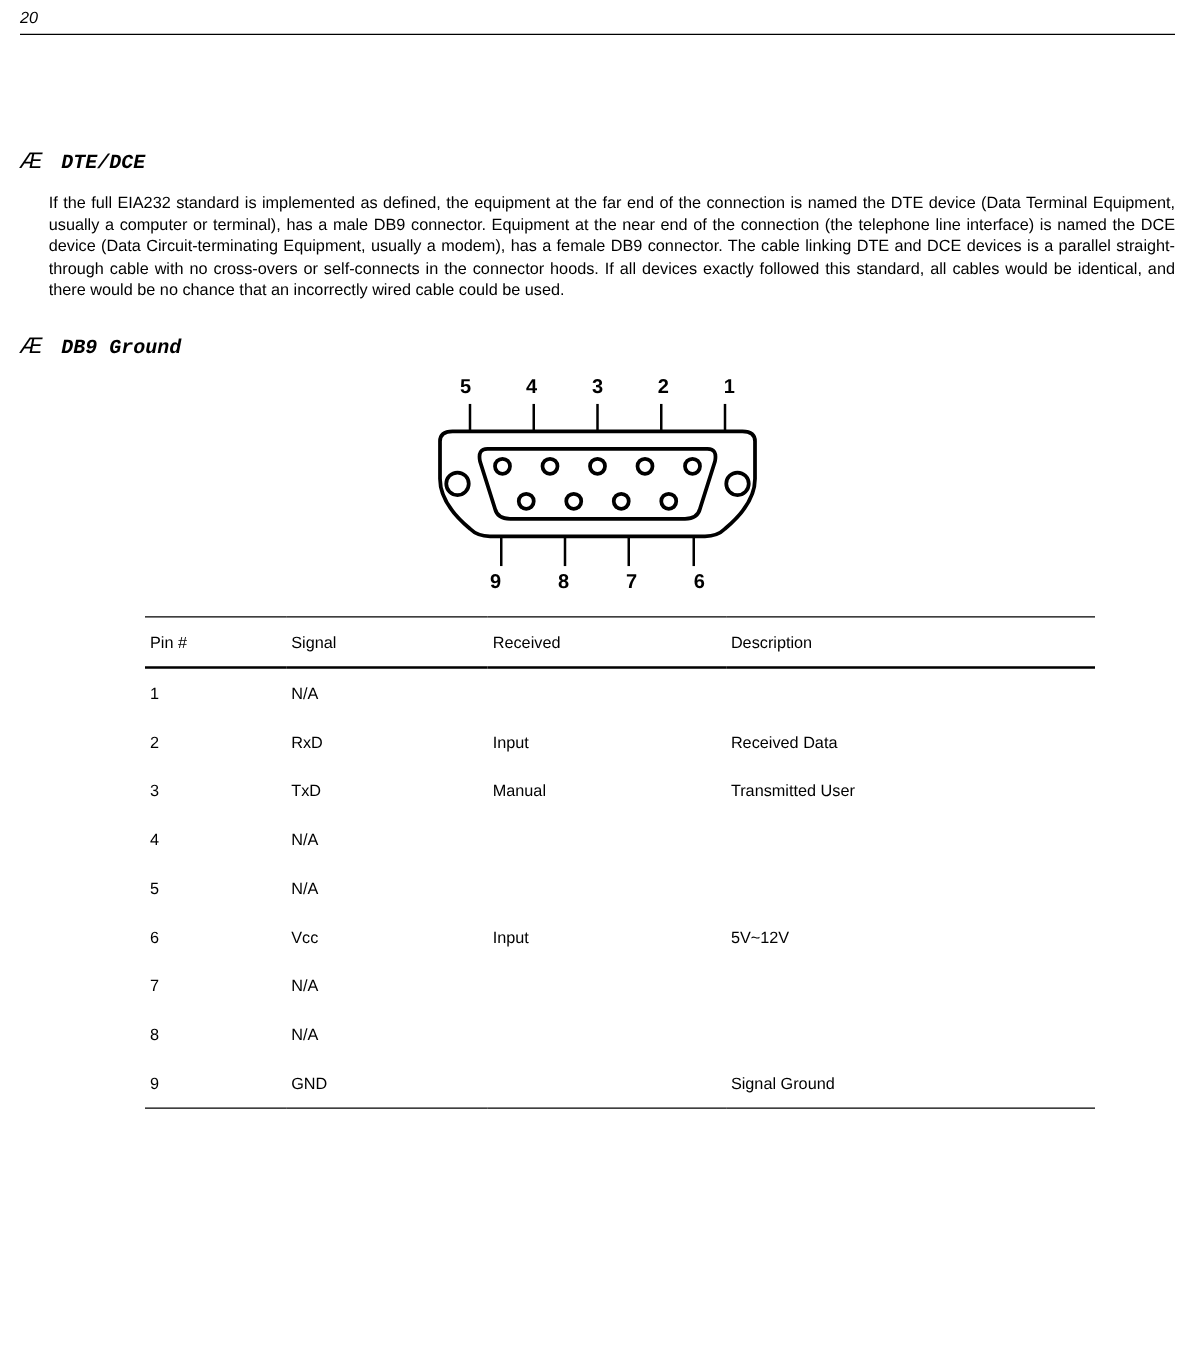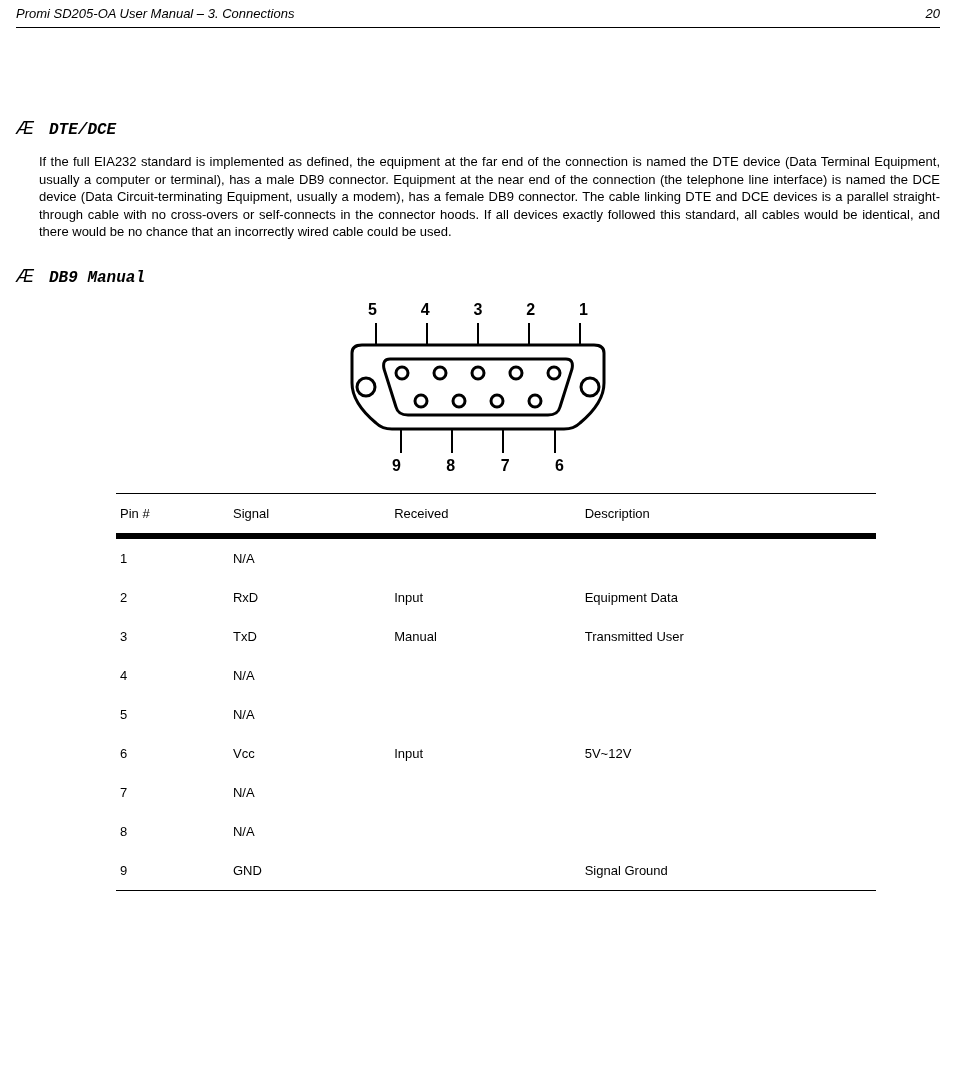--- a/index.html
+++ b/index.html
@@ -92,53 +92,52 @@
     width: 100%;
   }
   table.pin-table th, table.pin-table td {
     text-align: left;
     font-weight: normal;
     font-size: 13px;
     padding: 12px 4px;
   }
   table.pin-table thead th {
     border-top: 1px solid #000000;
-    border-bottom: 6px solid #000000;
+    border-bottom: 2px solid #000000;
   }
   table.pin-table tbody tr:last-child td {
     border-bottom: 1px solid #000000;
   }
   .col-pin   { width: 110px; text-align: center; }
   .col-signal{ width: 160px; text-align: center; }
   .col-dir   { width: 190px; text-align: center; }
   .col-desc  { width: 300px; }
 </style>
 </head>
 <body>
 
 <div class="page">
 
   <div class="header">
-    <span>Promi SD205-OA User Manual – 3. Connections</span>
     <span>20</span>
   </div>
 
 
   <div class="section">
     <div class="h2-row">
       <span class="h2-bullet">Æ</span>
       <span class="h2">DTE/DCE</span>
     </div>
     <div class="body-text">If the full EIA232 standard is implemented as defined, the equipment at the far end of the connection is named the DTE device (Data Terminal Equipment, usually a computer or terminal), has a male DB9 connector. Equipment at the near end of the connection (the telephone line interface) is named the DCE device (Data Circuit-terminating Equipment, usually a modem), has a female DB9 connector. The cable linking DTE and DCE devices is a parallel straight-through cable with no cross-overs or self-connects in the connector hoods. If all devices exactly followed this standard, all cables would be identical, and there would be no chance that an incorrectly wired cable could be used.</div>
   </div>
 
   <div class="section">
     <div class="h2-row">
       <span class="h2-bullet">Æ</span>
-      <span class="h2">DB9 Manual</span>
+      <span class="h2">DB9 Ground</span>
     </div>
 
     <div class="db9-wrap">
       <div class="db9">
         <div class="pin-labels top">
           <span>5</span>
           <span>4</span>
           <span>3</span>
           <span>2</span>
           <span>1</span>
@@ -216,21 +215,21 @@
           <tr>
             <td class="col-pin">1</td>
             <td class="col-signal">N/A</td>
             <td class="col-dir"></td>
             <td class="col-desc"></td>
           </tr>
           <tr>
             <td class="col-pin">2</td>
             <td class="col-signal">RxD</td>
             <td class="col-dir">Input</td>
-            <td class="col-desc">Equipment Data</td>
+            <td class="col-desc">Received Data</td>
           </tr>
           <tr>
             <td class="col-pin">3</td>
             <td class="col-signal">TxD</td>
             <td class="col-dir">Manual</td>
             <td class="col-desc">Transmitted User</td>
           </tr>
           <tr>
             <td class="col-pin">4</td>
             <td class="col-signal">N/A</td>

